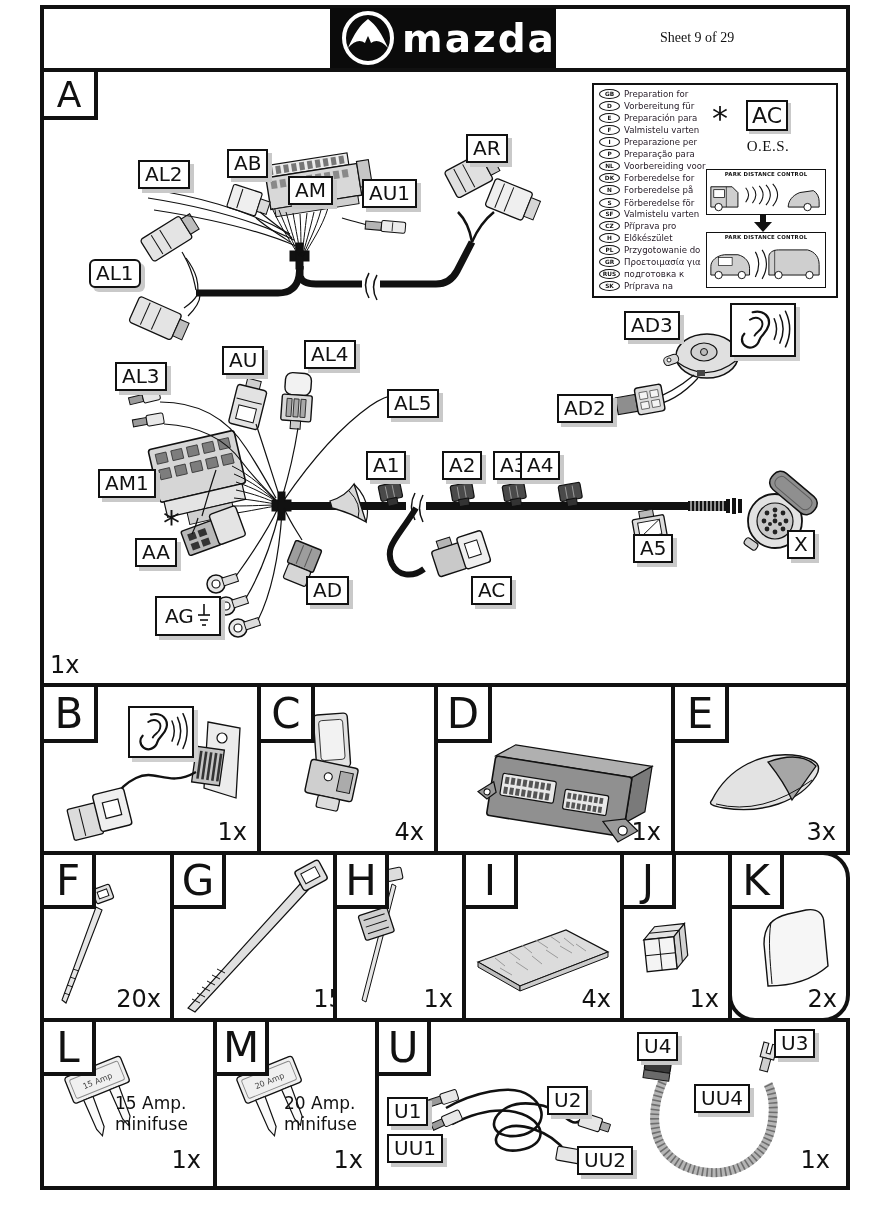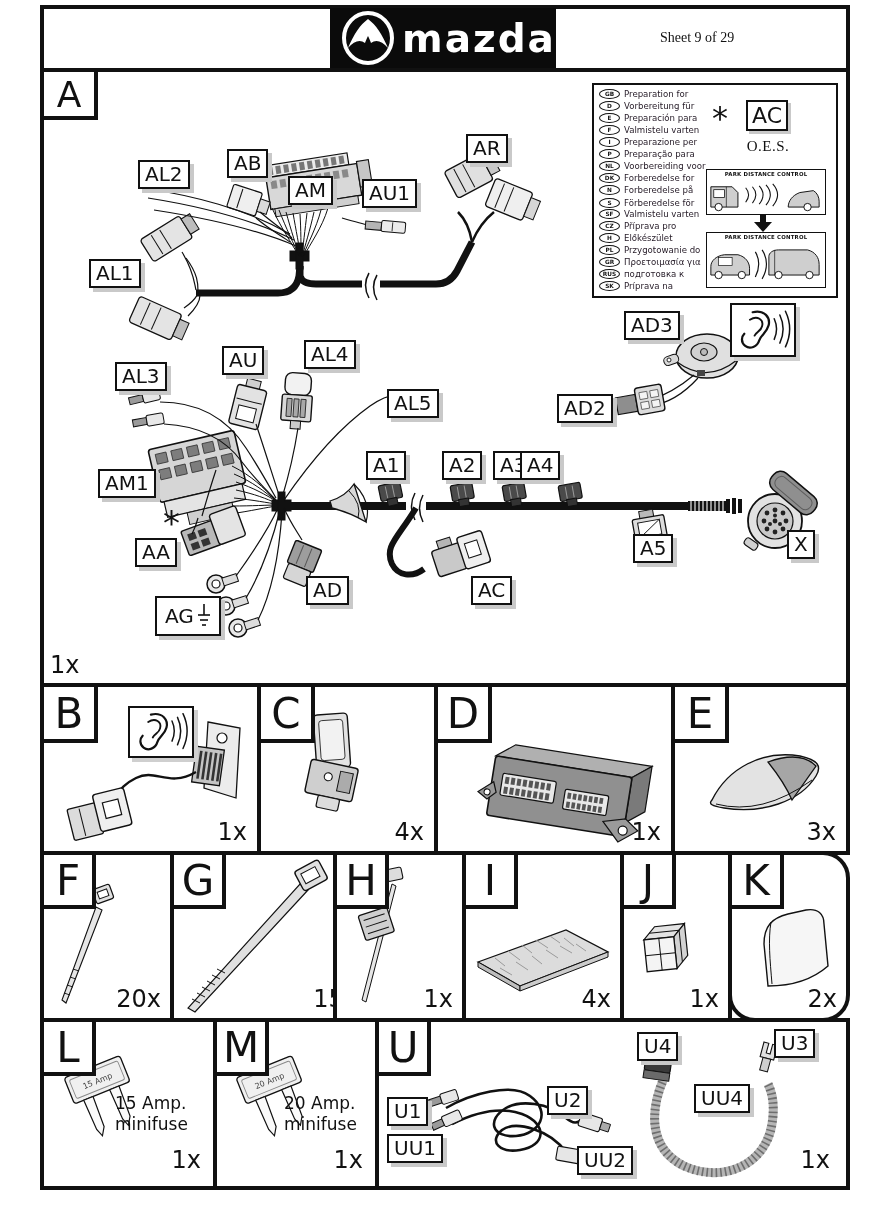--- a/index.html
+++ b/index.html
@@ -685,21 +685,21 @@
     </div>
   <div class="plabel" style="left:288px;top:131px;margin-top:45px;">
       <span>AM</span>
     </div>
   <div class="plabel" style="left:362px;top:179px;">
       <span>AU1</span>
     </div>
   <div class="plabel" style="left:466px;top:134px;">
       <span>AR</span>
     </div>
-  <div class="plabel" style="left:89px;top:259px;">
+  <div class="plabel" style="left:89px;top:259px;border-radius:6px;">
       <span>AL1</span>
     </div>
   <div class="plabel" style="left:115px;top:362px;">
       <span>AL3</span>
     </div>
   <div class="plabel" style="left:222px;top:346px;">
       <span>AU</span>
     </div>
   <div class="plabel" style="left:304px;top:340px;">
       <span>AL4</span>

